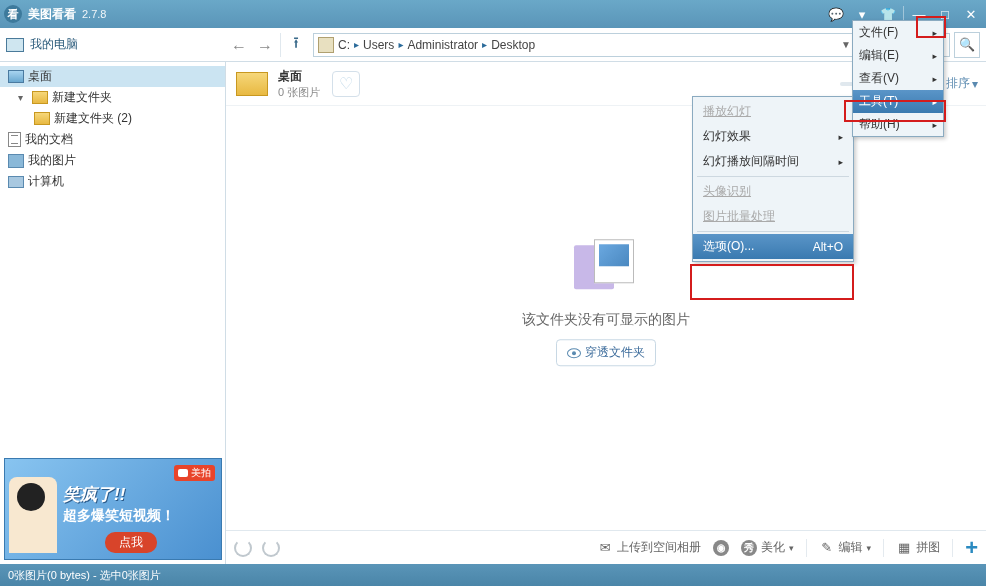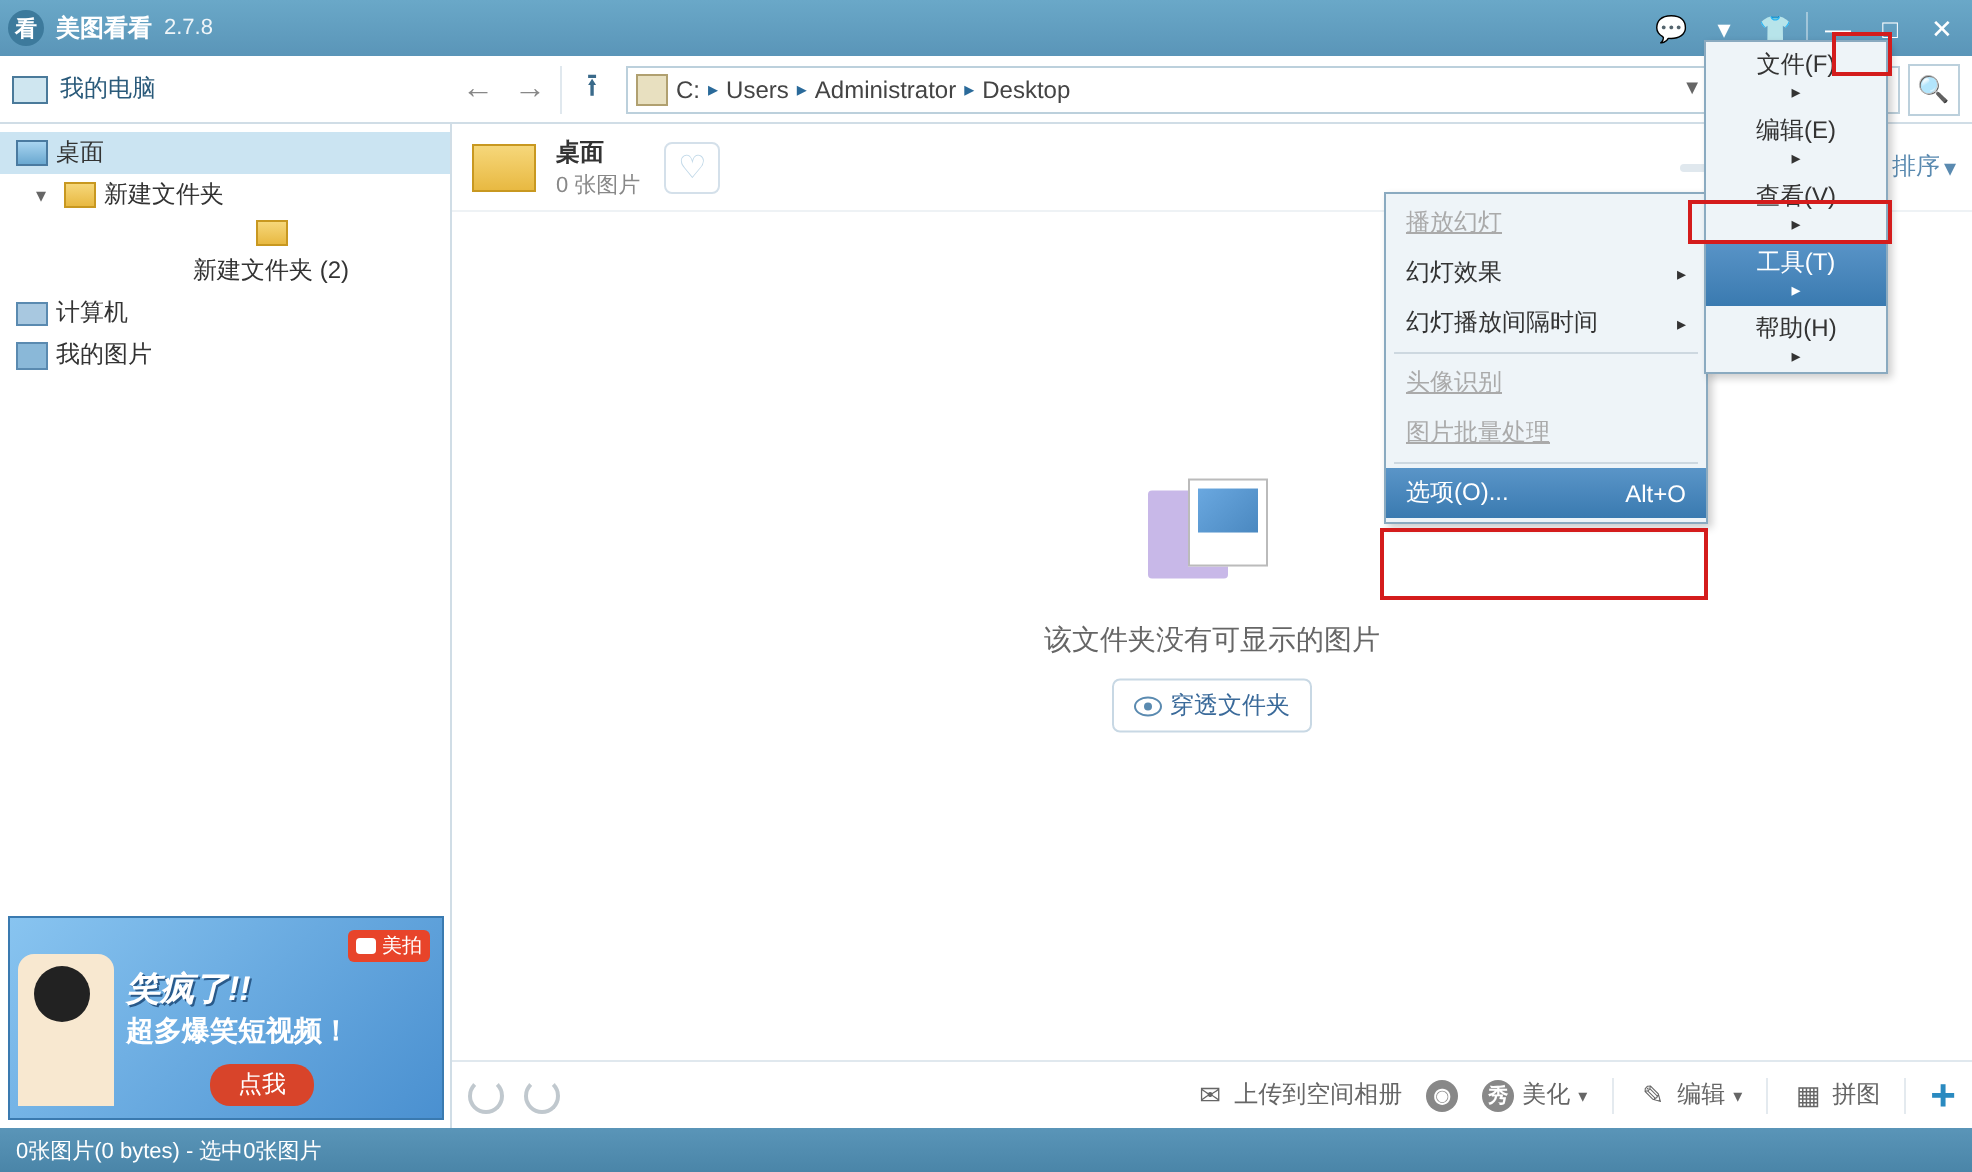--- a/index.html
+++ b/index.html
@@ -30,21 +30,21 @@
 
 
 .body { display: flex; height: calc(100% - 28px - 34px - 22px); }
 
 
 .sidebar { width: 226px; border-right: 1px solid #d0dde6; background: #fff; position: relative; }
 .tree { font-size: 12px; color: #333; padding: 4px 0; }
 .tree-item { display: flex; align-items: center; gap: 4px; padding: 2px 4px 2px 8px; cursor: pointer; }
 .tree-item.selected { background: #cbe4f2; }
 .tree-indent-1 { padding-left: 18px; }
-.tree-indent-2 { padding-left: 50px; flex-direction: column; }
+.tree-indent-2 { padding-left: 34px; }
 .toggle { width: 10px; color: #666; font-size: 10px; }
 .folder-icon { width: 16px; height: 13px; display: inline-block; }
 .folder-icon.yellow { background: linear-gradient(#f6d77a, #e8b942); border: 1px solid #c89820; }
 .folder-icon.blue { background: linear-gradient(#a8d4f0, #6aa8d0); border: 1px solid #4a7aa0; }
 .misc-icon { width: 16px; height: 14px; background: #8ab8d8; border: 1px solid #5a8ab0; }
 .doc-icon { width: 13px; height: 15px; background: #fff; border: 1px solid #888; position: relative; }
 .doc-icon::after { content: ""; position: absolute; top: 2px; left: 2px; right: 2px; height: 7px; border-top: 1px solid #888; border-bottom: 1px solid #888; }
 .pc2-icon { width: 16px; height: 12px; background: #a8c8e0; border: 1px solid #5a8ab0; }
 .sidebar-ad { position: absolute; left: 4px; bottom: 4px; width: 218px; height: 102px; background: linear-gradient(135deg, #88c4f0, #4a90d0); border: 1px solid #3a7ab0; overflow: hidden; }
 .ad-img { position: absolute; left: 4px; top: 18px; width: 48px; height: 76px; background: #f8e8d0; border-radius: 8px 8px 0 0; }
@@ -85,21 +85,21 @@
 .mf-icon.circle { background: #888; color: #fff; border-radius: 50%; font-size: 10px; font-weight: bold; }
 .mf-sep { width: 1px; height: 18px; background: #e4eaef; }
 .rot-icon { width: 18px; height: 18px; border: 2px solid #c0c8ce; border-radius: 50%; border-top-color: transparent; display: inline-block; }
 .plus-big { font-size: 22px; color: #2a8ac0; cursor: pointer; font-weight: bold; }
 
 
 .statusbar { height: 22px; background: linear-gradient(#5a95b8, #4a85a8); color: #fff; font-size: 11px; display: flex; align-items: center; padding: 0 8px; }
 
 
 .menu-top { position: absolute; top: 20px; right: 42px; background: #eef4f8; border: 1px solid #8aaac0; width: 92px; z-index: 20; box-shadow: 2px 2px 4px rgba(0,0,0,.2); }
-.menu-top .mi { font-size: 12px; color: #333; padding: 3px 6px; display: flex; justify-content: space-between; align-items: center; cursor: pointer; flex-direction: column; }
+.menu-top .mi { font-size: 12px; color: #333; padding: 3px 6px; display: flex; justify-content: space-between; align-items: center; cursor: pointer; }
 .menu-top .mi.selected { background: linear-gradient(#5a95c8, #3a7ab0); color: #fff; }
 .menu-top .arrow { font-size: 9px; }
 
 .menu-sub { position: absolute; top: 96px; right: 132px; background: #eef4f8; border: 1px solid #8aaac0; width: 162px; z-index: 19; box-shadow: 2px 2px 4px rgba(0,0,0,.2); padding: 2px 0; }
 .menu-sub .mi { font-size: 12px; color: #333; padding: 4px 10px; display: flex; justify-content: space-between; align-items: center; cursor: pointer; }
 .menu-sub .mi.disabled { color: #aaa; cursor: default; text-decoration: underline; }
 .menu-sub .mi.selected { background: linear-gradient(#5a95c8, #3a7ab0); color: #fff; }
 .menu-sub .sep { height: 1px; background: #cdd8e0; margin: 2px 4px; }
 .menu-sub .arrow { font-size: 9px; }
 
@@ -164,26 +164,30 @@
       <div class="tree-item tree-indent-1">
         <span class="toggle">▾</span>
         <span class="folder-icon yellow"></span>
         <span>新建文件夹</span>
       </div>
       <div class="tree-item tree-indent-2">
         <span class="folder-icon yellow"></span>
         <span>新建文件夹 (2)</span>
       </div>
       <div class="tree-item">
-        <span class="pc2-icon"></span>
-        <span>计算机</span>
+        <span class="doc-icon"></span>
+        <span>我的文档</span>
       </div>
       <div class="tree-item">
         <span class="misc-icon"></span>
         <span>我的图片</span>
+      </div>
+      <div class="tree-item">
+        <span class="pc2-icon"></span>
+        <span>计算机</span>
       </div>
     </div>
     <div class="sidebar-ad">
       <div class="ad-badge">
           <span class="ad-cam"></span>
           <span>美拍</span>
         </div>
       <div class="ad-img"></div>
       <div class="ad-txt1">笑疯了!!</div>
       <div class="ad-txt2">超多爆笑短视频！</div>

